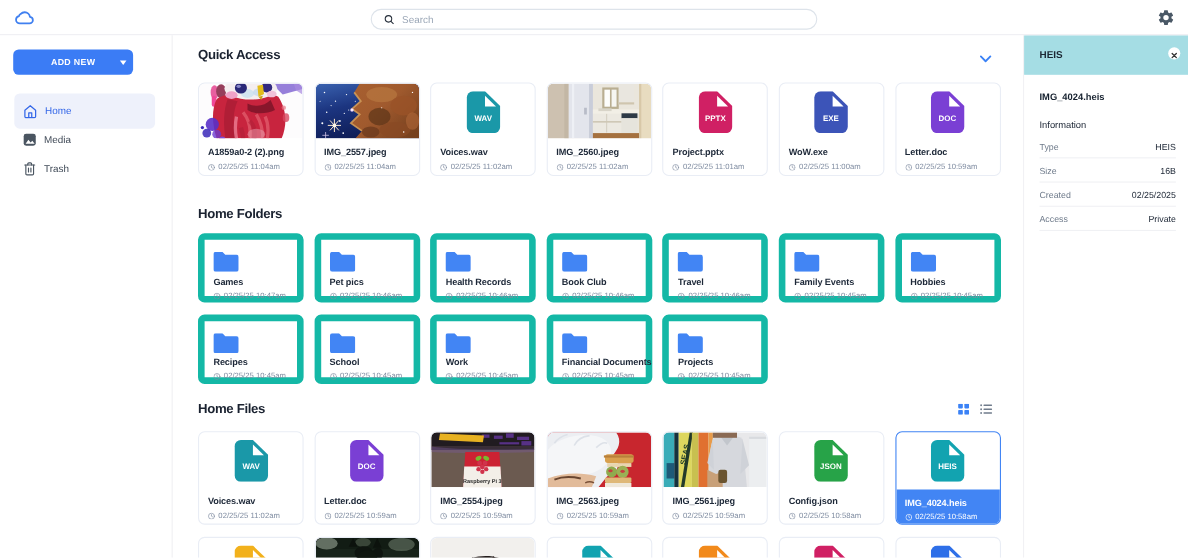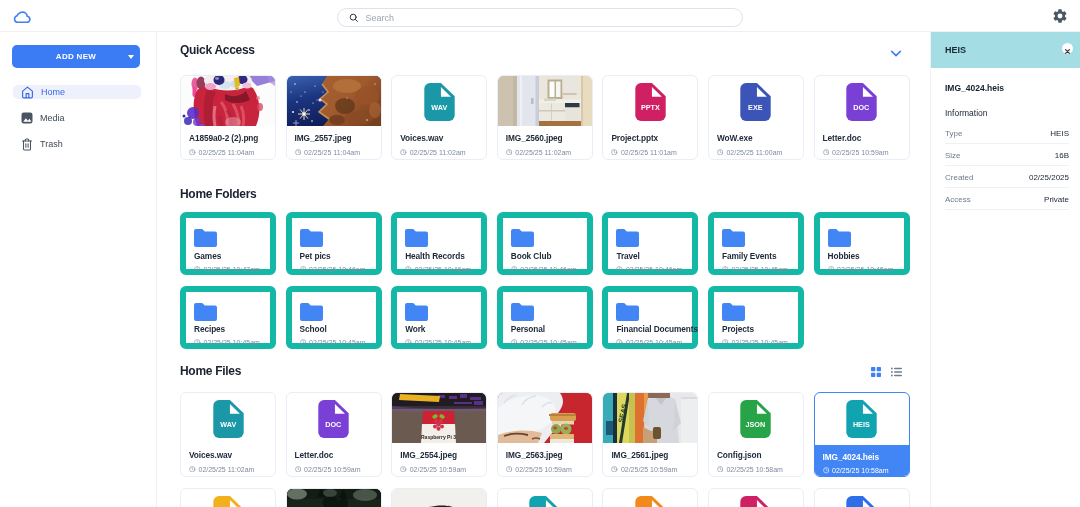--- a/index.html
+++ b/index.html
@@ -10,27 +10,27 @@
   border-bottom:1px solid #efeff3; z-index:5;padding-left:12px; }
 #logo { position:absolute; left:12.5px; top:9px; }
 #searchbox { position:absolute; left:337px; top:8px; width:406px; height:19px;
   border:1px solid #dde3ea; border-radius:10px; display:flex; align-items:center; }
 #searchbox svg { margin-left:11px; }
 #searchbox span { margin-left:7px; font-size:9px; color:#9aa6b6; }
 #gear { position:absolute; left:1051.5px; top:8px; }
 
 #sidebar { position:absolute; left:0; top:32px; width:157px; height:475px;
   border-right:1px solid #efeff3; background:#fff; }
-#addnew { position:absolute; left:12px; top:13px; width:128px; height:23px;
+#addnew { position:absolute; left:12px; top:13px; width:109px; height:23px;
   background:#3b7cf5; border-radius:5px; color:#fff; font-size:8px; font-weight:700;
   letter-spacing:0.3px; display:flex; align-items:center; justify-content:center; }
 #addnew .caret { position:absolute; right:6px; top:10px; width:0; height:0;
   border-left:3.5px solid transparent; border-right:3.5px solid transparent;
   border-top:4px solid #fff; }
-.nav { position:absolute; left:13px; width:128px; height:14px; border-radius:5px;
+.nav { position:absolute; left:13px; width:128px; height:32px; border-radius:5px;
   display:flex; align-items:center; font-size:9px; color:#3f4956; }
 .nav svg { margin-left:8px; }
 .nav span { margin-left:7px; }
 .nav.active { background:#eef1fb; color:#3467e8; }
 
 #main { position:absolute; left:158px; top:32px; width:772px; height:475px;
   overflow:hidden; background:#fff;text-decoration:underline; }
 .shead { position:absolute; left:22px; font-size:12px; font-weight:700; color:#1a2230;
   letter-spacing:-0.3px; }
 .grid { position:absolute; left:22px; display:grid;
@@ -396,30 +396,20 @@
         <div class="fname">Work</div>
         <div class="ftime"><svg width="6.5" height="6.5" viewBox="0 0 24 24" fill="none" stroke="#7e8ba0" stroke-width="2.2" stroke-linecap="round">
             <circle cx="12" cy="12" r="10"></circle>
             <path d="M12 6.5V12l3.5 2"></path>
           </svg>02/25/25 10:45am</div>
       </div>
       <div class="fcard">
         <svg class="fold" width="23" height="18" viewBox="0 0 23 18">
           <path d="M2 0 h6.2 l2.6 2.6 h10.2 a2 2 0 0 1 2 2 V16 a2 2 0 0 1 -2 2 H2 a2 2 0 0 1 -2 -2 V2 a2 2 0 0 1 2 -2 Z" fill="#4285f4"></path>
         </svg>
-        <div class="fname">Personal</div>
-        <div class="ftime"><svg width="6.5" height="6.5" viewBox="0 0 24 24" fill="none" stroke="#7e8ba0" stroke-width="2.2" stroke-linecap="round">
-            <circle cx="12" cy="12" r="10"></circle>
-            <path d="M12 6.5V12l3.5 2"></path>
-          </svg>02/25/25 10:45am</div>
-      </div>
-      <div class="fcard">
-        <svg class="fold" width="23" height="18" viewBox="0 0 23 18">
-          <path d="M2 0 h6.2 l2.6 2.6 h10.2 a2 2 0 0 1 2 2 V16 a2 2 0 0 1 -2 2 H2 a2 2 0 0 1 -2 -2 V2 a2 2 0 0 1 2 -2 Z" fill="#4285f4"></path>
-        </svg>
         <div class="fname">Financial Documents</div>
         <div class="ftime"><svg width="6.5" height="6.5" viewBox="0 0 24 24" fill="none" stroke="#7e8ba0" stroke-width="2.2" stroke-linecap="round">
             <circle cx="12" cy="12" r="10"></circle>
             <path d="M12 6.5V12l3.5 2"></path>
           </svg>02/25/25 10:45am</div>
       </div>
       <div class="fcard">
         <svg class="fold" width="23" height="18" viewBox="0 0 23 18">
           <path d="M2 0 h6.2 l2.6 2.6 h10.2 a2 2 0 0 1 2 2 V16 a2 2 0 0 1 -2 2 H2 a2 2 0 0 1 -2 -2 V2 a2 2 0 0 1 2 -2 Z" fill="#4285f4"></path>
         </svg>

